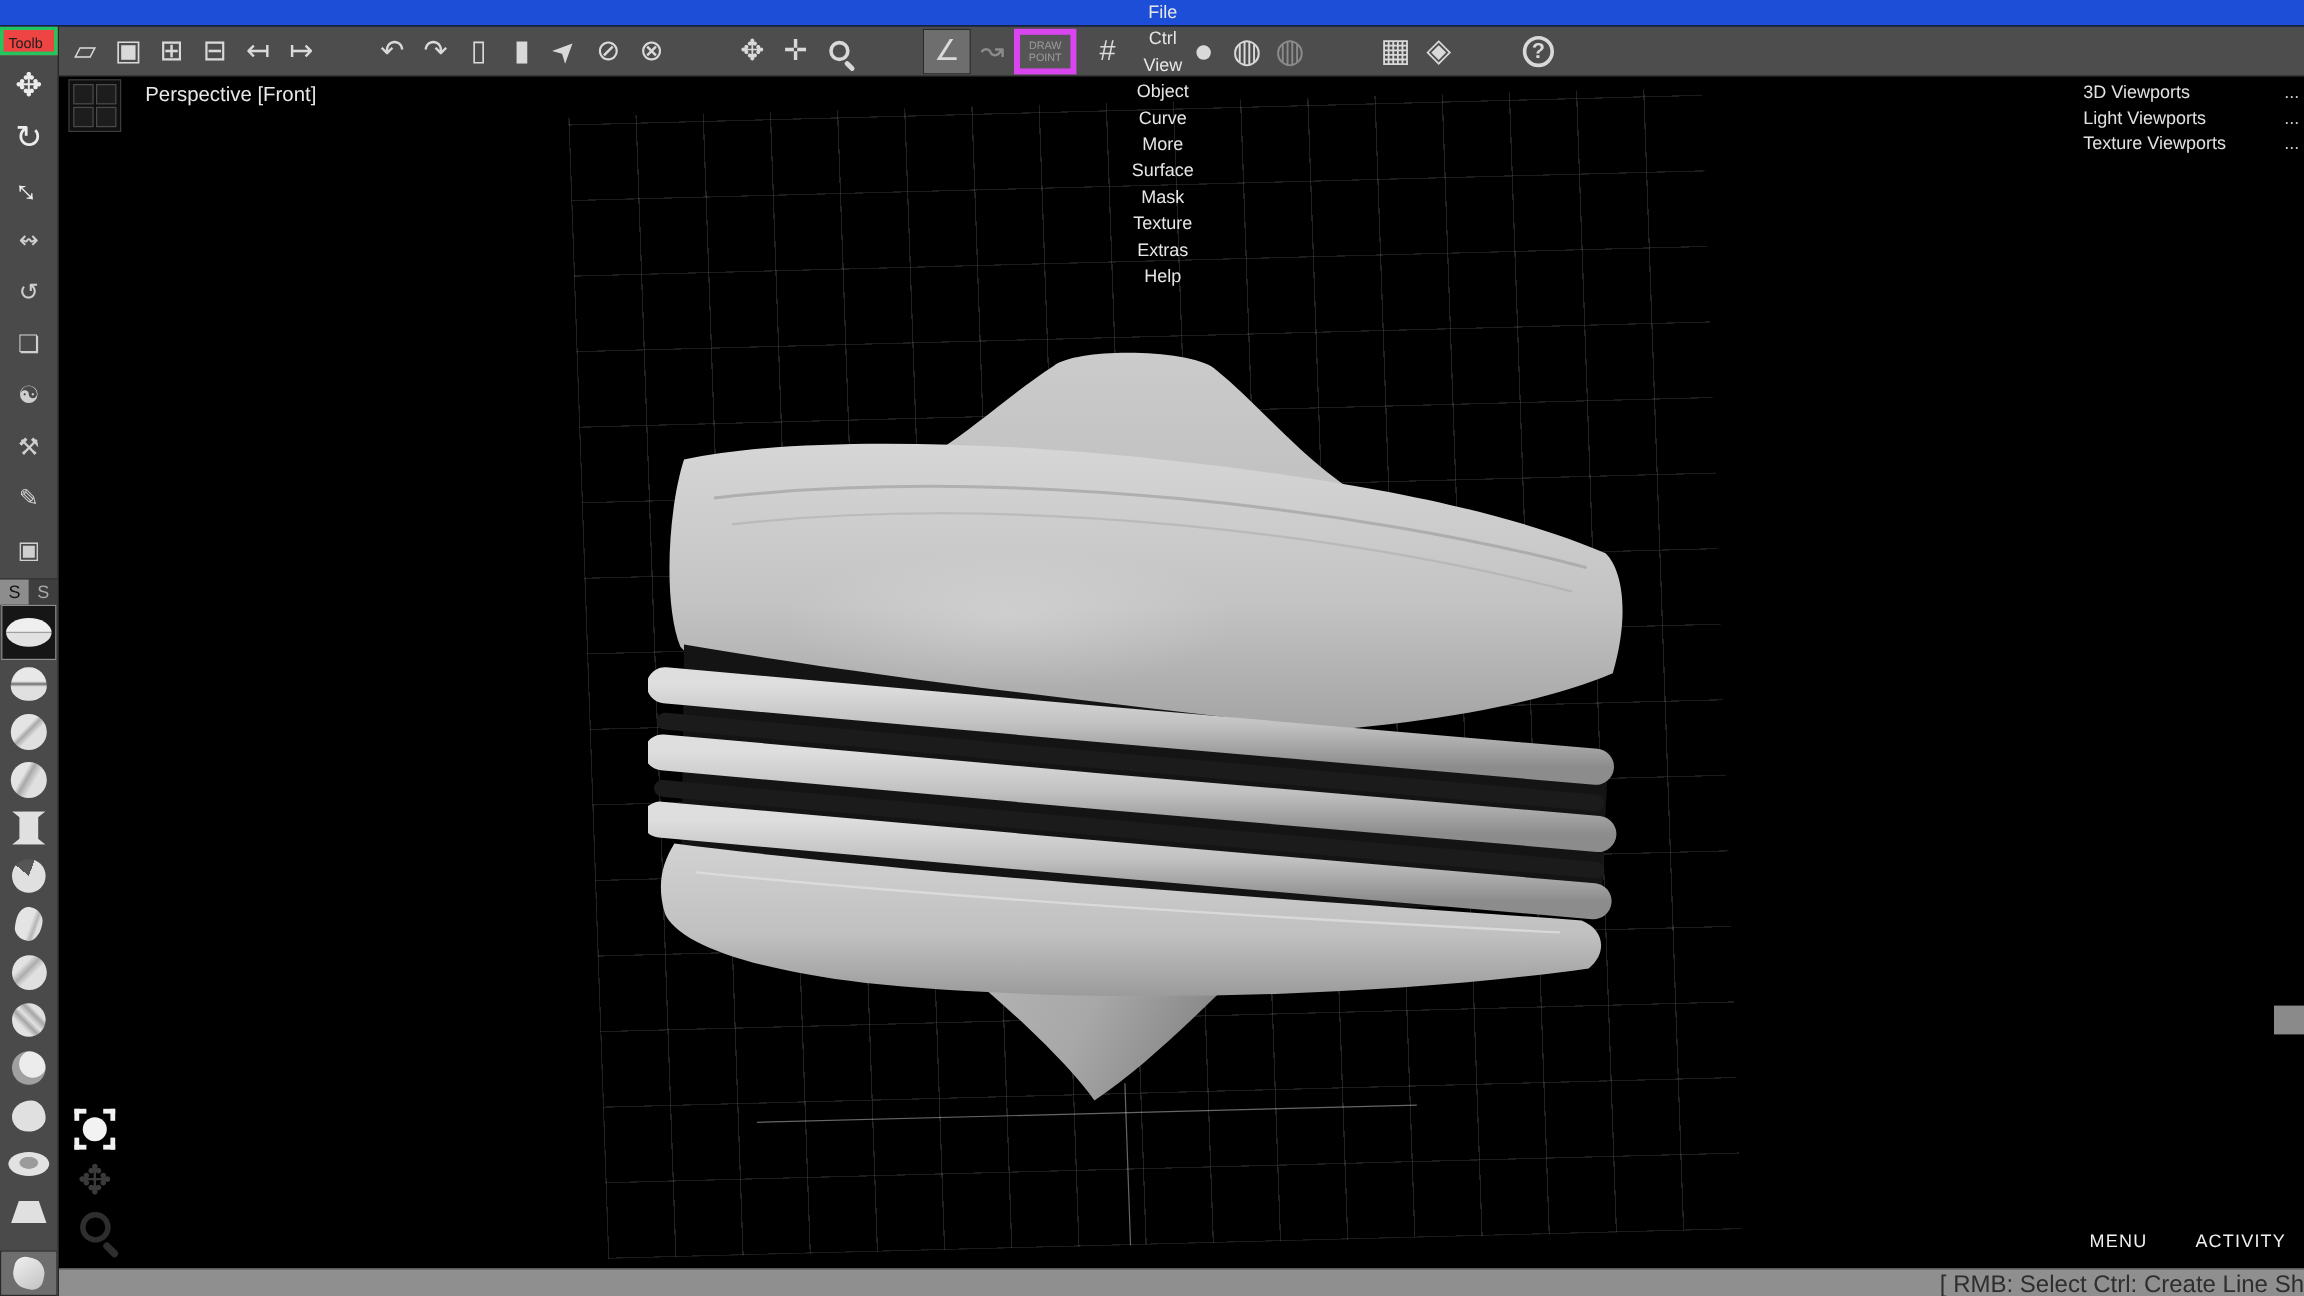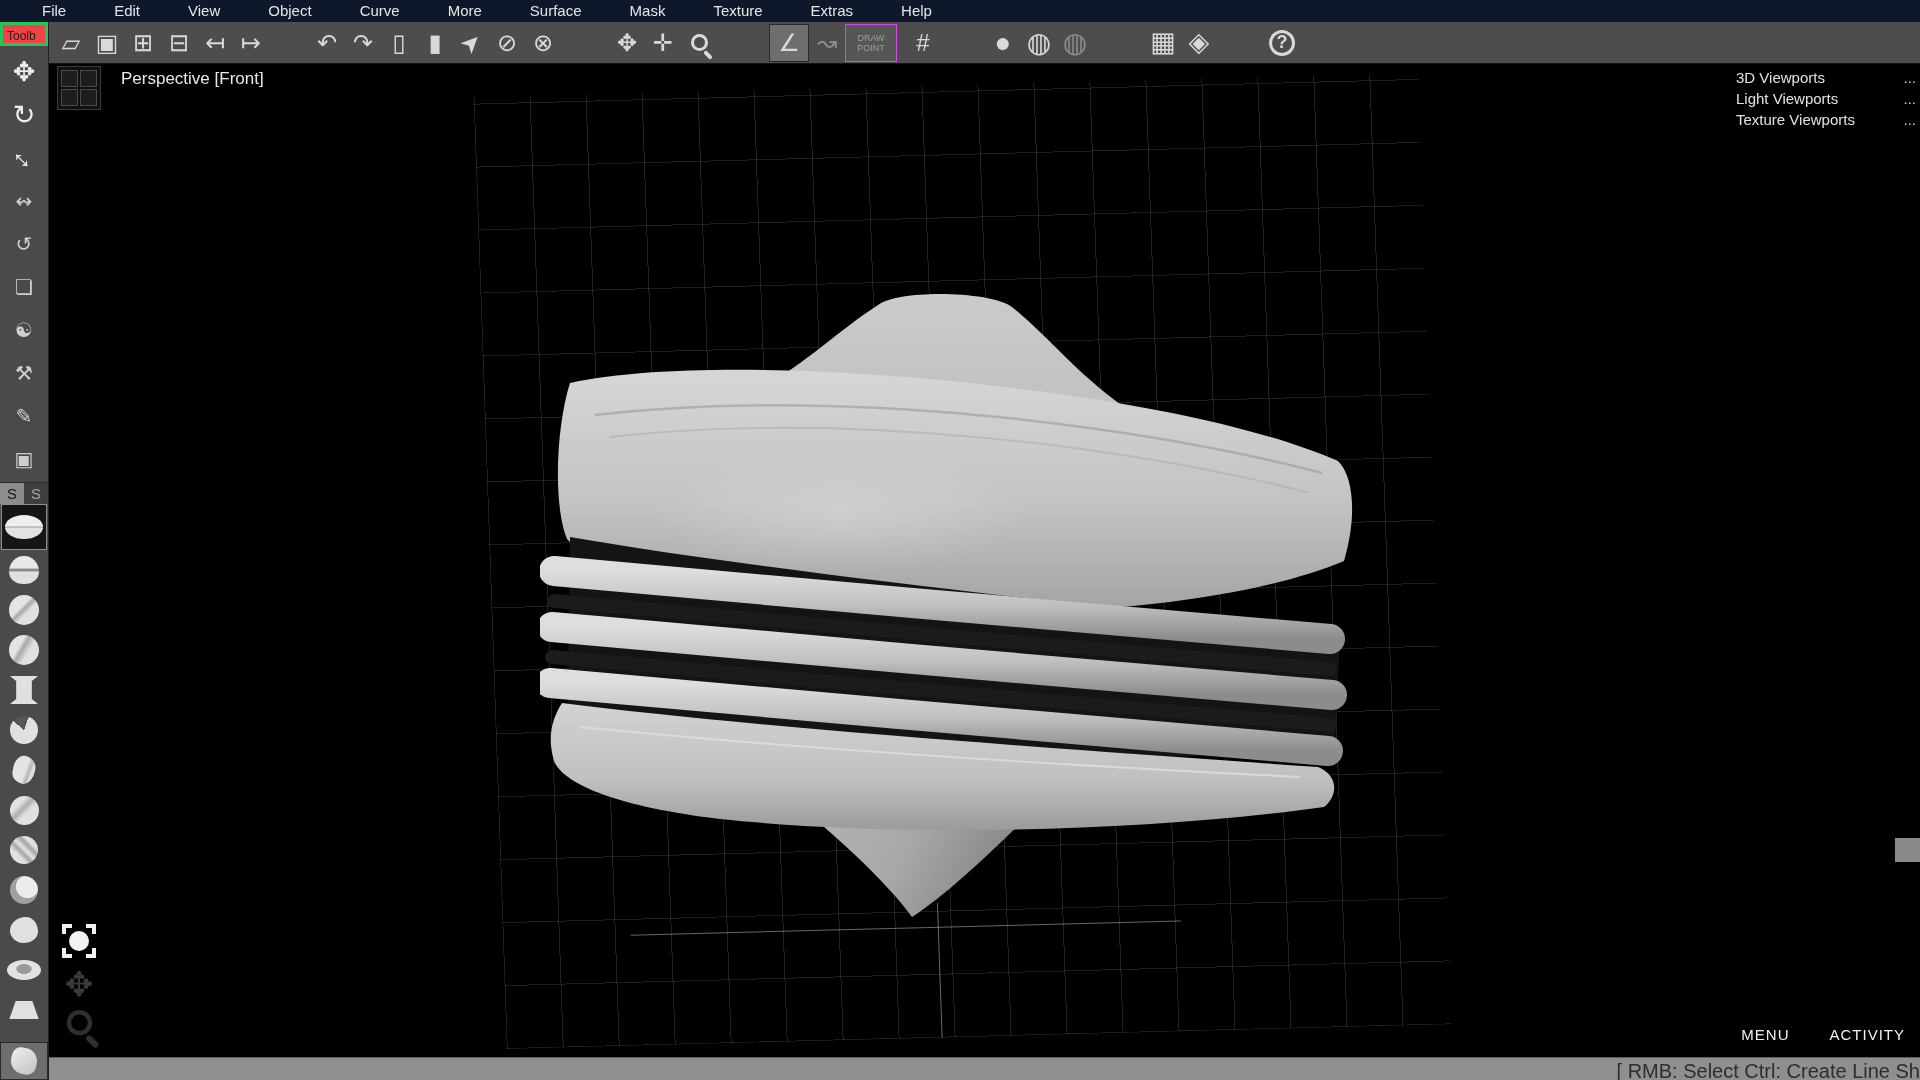--- a/index.html
+++ b/index.html
@@ -1,34 +1,34 @@
 <!DOCTYPE html>
 <html><head>
 <meta charset="utf-8">
 <style>
   html,body{margin:0;padding:0;width:1920px;height:1080px;overflow:hidden;background:#000;
     font-family:"Liberation Sans","DejaVu Sans",sans-serif;-webkit-font-smoothing:antialiased;}
   *{box-sizing:border-box;}
 
   
-  .menubar{position:absolute;left:0;top:0;width:1920px;height:22px;background:#0f172a;
-    border-bottom:1px solid #1a1a1a;display:flex;align-items:center;padding-left:18px;z-index:30;}
+  .menubar{position:absolute;left:0;top:0;width:1920px;height:22px;background:#1d4ed8;
+    border-bottom:1px solid #1a1a1a;display:flex;align-items:center;padding-left:18px;z-index:30;flex-direction:column;}
   .menubar .mitem{color:#e6e6e6;font-size:15px;padding:0 24px;line-height:22px;cursor:default;}
 
   
   .toolbar{position:absolute;left:49px;top:22px;width:1871px;height:42px;background:#4d4d4d;
     border-bottom:1px solid #151515;display:flex;align-items:center;z-index:20;}
   .tgroup{display:flex;align-items:center;}
   .tbi{width:36px;height:36px;display:flex;align-items:center;justify-content:center;
     color:#d9d9d9;font-size:24px;line-height:1;cursor:default;}
   .tbi.dim{color:#8b8b8b;}
   .tbtn-active{background:#6e6e6e;border:1px solid #2a2a2a;width:40px;height:38px;}
   .rotm45{transform:rotate(-45deg);display:inline-block;}
   .rot45{transform:rotate(45deg);display:inline-block;}
-  .drawpoint{width:52px;height:38px;border:1px solid #d946ef;background:#565656;color:#9d9d9d;
+  .drawpoint{width:52px;height:38px;border:5px solid #d946ef;background:#565656;color:#9d9d9d;
     font-size:9px;display:flex;flex-direction:column;align-items:center;justify-content:center;line-height:10px;}
   .helpi{width:26px;height:26px;border:3px solid #d9d9d9;border-radius:50%;display:flex;align-items:center;
     justify-content:center;color:#d9d9d9;font-weight:bold;font-size:18px;}
   
   .mag{position:relative;width:17px;height:17px;border:3px solid #d9d9d9;border-radius:50%;display:inline-block;}
   .mag::after{content:"";position:absolute;left:12px;top:13px;width:4px;height:10px;background:#d9d9d9;
     transform:rotate(-45deg);border-radius:2px;}
   .mag.dark{border-color:#2e2e2e;}
   .mag.dark::after{background:#2e2e2e;}
 
@@ -134,21 +134,21 @@
   .statusbar{position:absolute;left:49px;top:1057px;width:1871px;height:23px;background:#8f8f8f;
     border-top:1px solid #5c5c5c;overflow:hidden;}
   .status-msg{position:absolute;left:50px;top:2px;color:#1c1c1c;font-size:15px;white-space:nowrap;}
   .status-hints{position:absolute;right:0;top:2px;color:#2e2e2e;font-size:20px;white-space:nowrap;}
 </style>
 </head>
 <body>
 
 <div class="menubar">
   <span class="mitem">File</span>
-  <span class="mitem">Edit</span>
+  <span class="mitem">Ctrl</span>
   <span class="mitem">View</span>
   <span class="mitem">Object</span>
   <span class="mitem">Curve</span>
   <span class="mitem">More</span>
   <span class="mitem">Surface</span>
   <span class="mitem">Mask</span>
   <span class="mitem">Texture</span>
   <span class="mitem">Extras</span>
   <span class="mitem">Help</span>
 </div>

